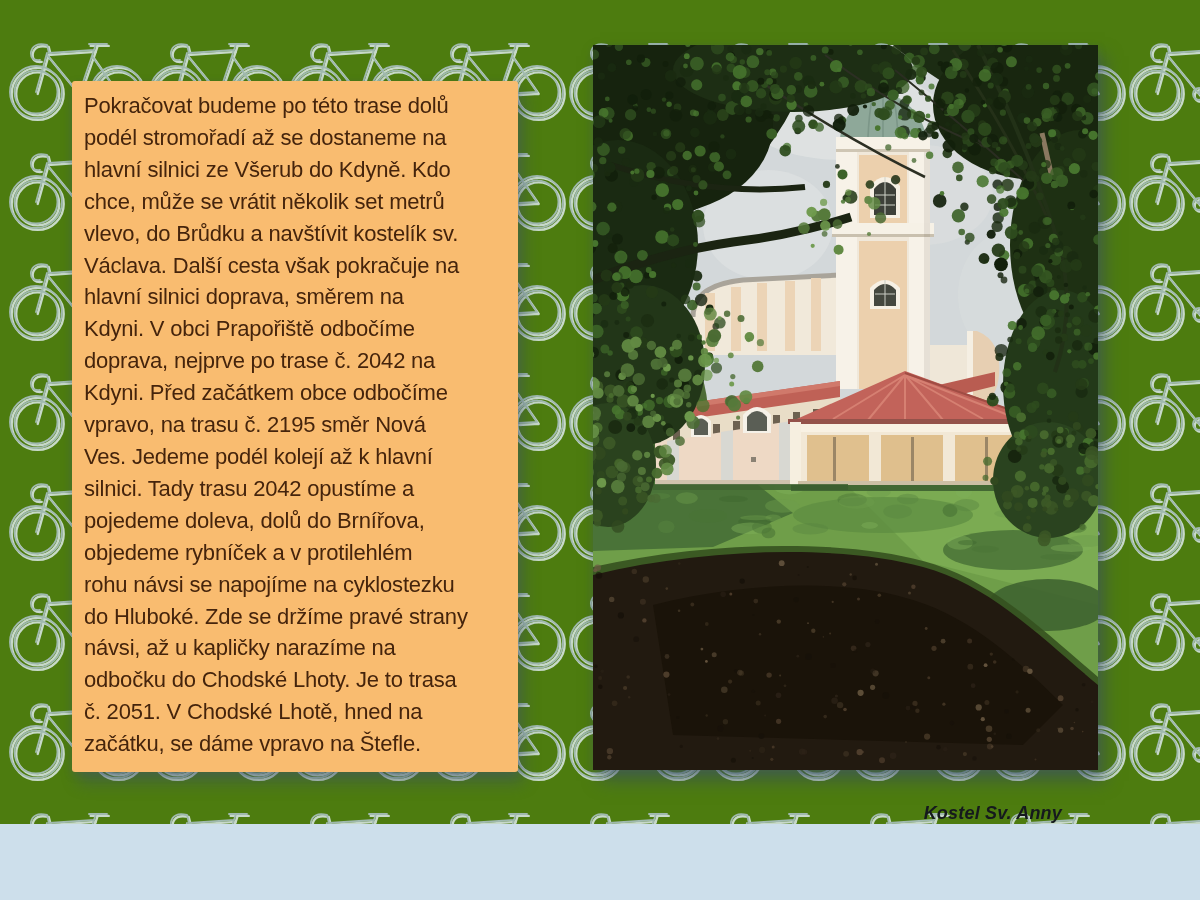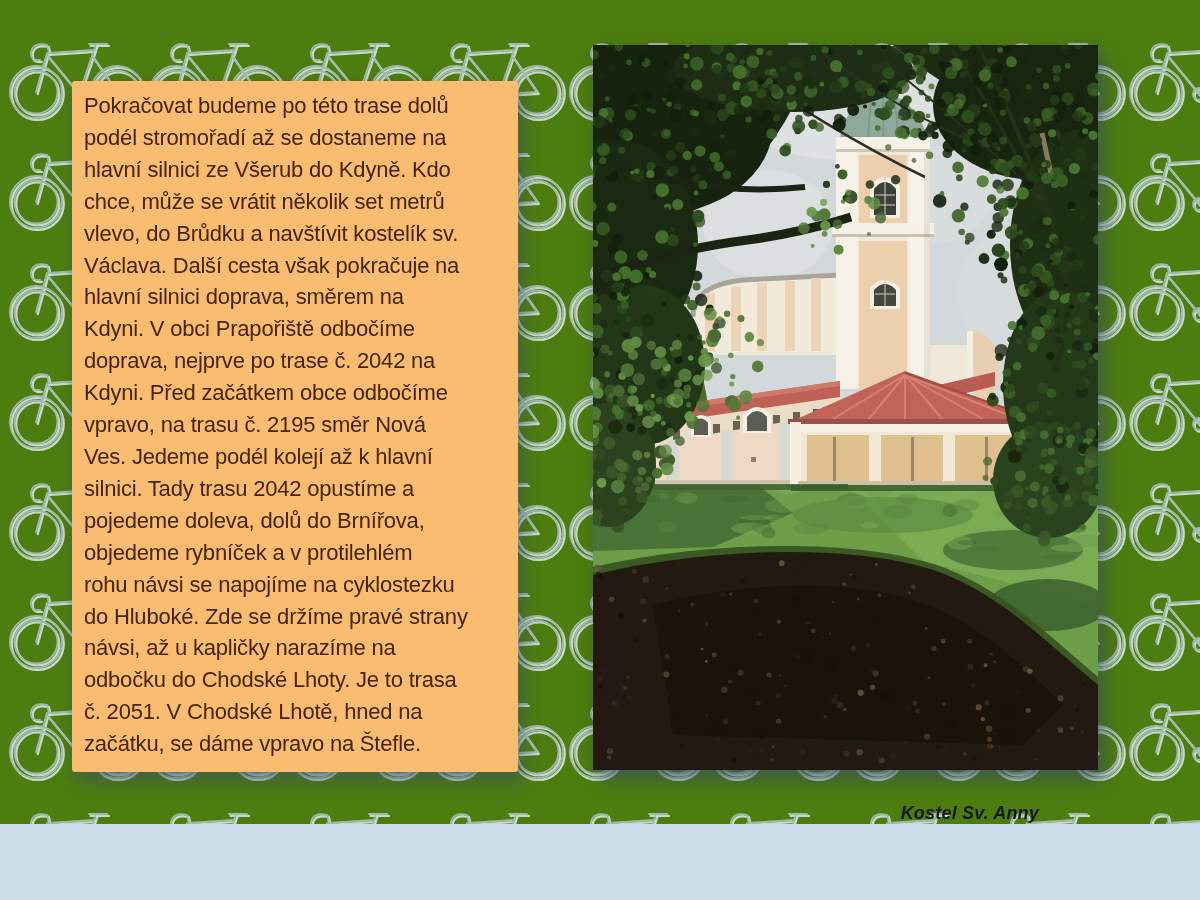--- a/index.html
+++ b/index.html
@@ -18,21 +18,21 @@
     color:#45240c;font-size:22px;line-height:31.9px;letter-spacing:-0.2px;
     white-space:pre;overflow:hidden;font-weight:400;
   }
   .photo{
     position:absolute;left:593px;top:45px;width:505px;height:725px;
     box-shadow:0 3px 8px rgba(70,90,110,.30), 7px 11px 16px rgba(55,75,100,.55);
     background:#d3d8da;
   }
   .photo svg{display:block;width:505px;height:725px;}
   .caption{
-    position:absolute;left:570px;top:803px;width:505px;
+    position:absolute;left:593px;top:803px;width:505px;
     text-align:right;padding-right:36px;box-sizing:border-box;
     font-weight:bold;font-style:italic;font-size:18px;color:#15191d;
     letter-spacing:0.2px;
   }
 </style>
 </head>
 <body>
 
 <div class="slide">
 

